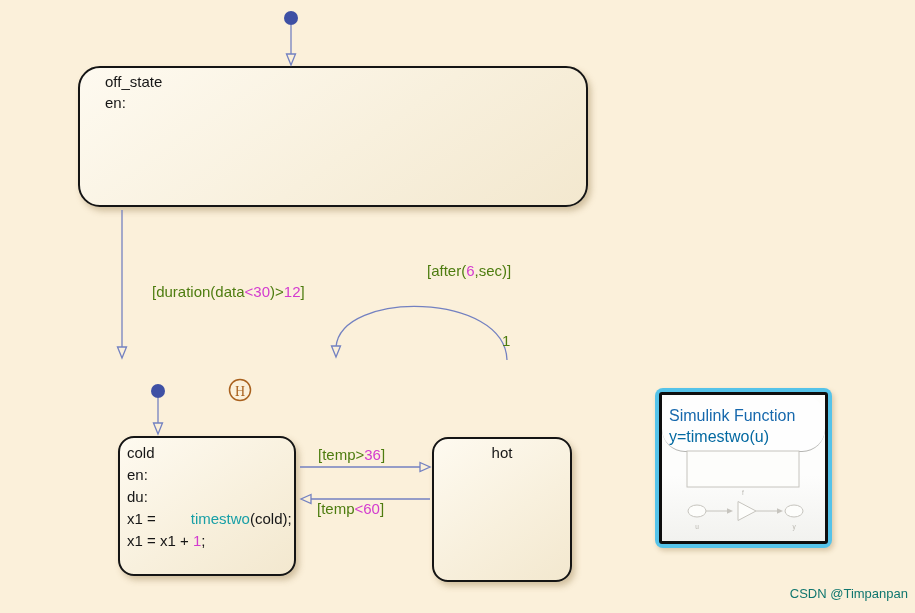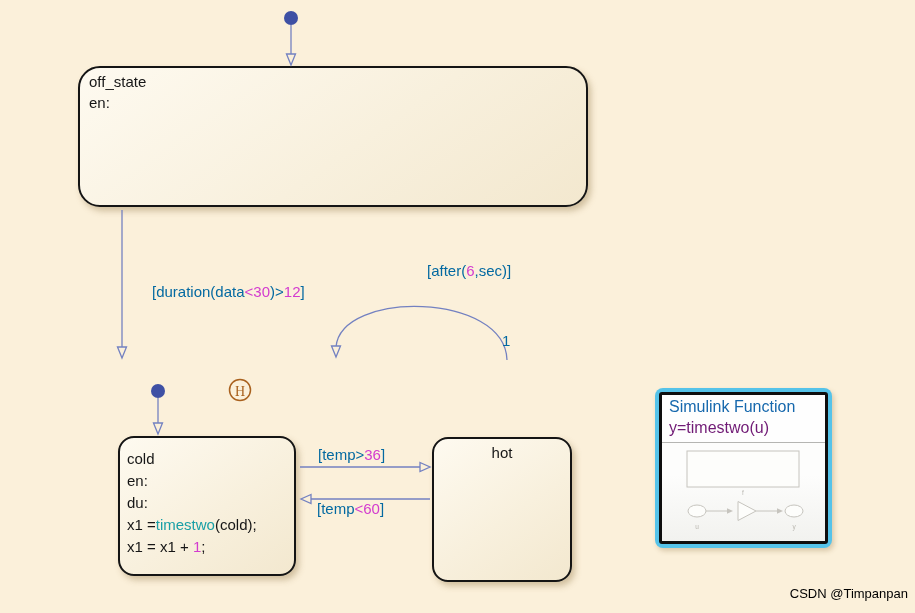--- a/index.html
+++ b/index.html
@@ -11,51 +11,52 @@
     color:#161616;
   }
   .state{
     position:absolute;
     border:2px solid #141414;
     background:linear-gradient(145deg,#fefaf0 0%,#f8f0dd 55%,#f3e8cf 100%);
     box-shadow:3px 4px 6px rgba(140,110,60,.38);
   }
   .state.big{border-radius:22px;}
   .state.small{border-radius:16px;}
-  .state-text{padding:3px 9px;font-size:15px;line-height:21px;white-space:pre;}
-  .cold-text{padding:10px 7px;font-size:15px;line-height:22px;white-space:pre;}
+  .state-text{padding:3px 25px;font-size:15px;line-height:21px;white-space:pre;}
+  .cold-text{padding:4px 7px;font-size:15px;line-height:22px;white-space:pre;}
   .tlabel{
     position:absolute;font-size:15px;line-height:18px;white-space:nowrap;
     color:#1e356f;
   }
-  .navy{color:#0369a1;}
+  .navy{color:#4d7c0f;}
   .magenta{color:#d33bcf;}
-  .teal{color:#189fa6;}
+  .teal{color:#189fa6;margin-left:35px;}
   svg.overlay{position:absolute;left:0;top:0;pointer-events:none;}
   
   .sfblock{
     position:absolute;left:655px;top:388px;width:177px;height:160px;
     background:#55c3e9;border-radius:8px;
     box-shadow:2px 3px 5px rgba(140,110,60,.3);
   }
   .sfinner{
     position:absolute;left:4px;top:4px;right:4px;bottom:4px;
     border:3px solid #0e0e0e;border-radius:3px;
     background:linear-gradient(#fdfdfc 55%,#f2f2ef 100%);
     overflow:hidden;
   }
   .sfheader{
-    padding:1px 7px 4px 7px;background:#fefefe;
+    padding:10px 7px 4px 7px;background:#fefefe;
     border-bottom:1px solid #b5b5b2;
+    border-radius:23px;
   }
   .sftitle{font-size:16px;line-height:21px;color:#1668ad;}
-  .sfsig{font-size:16px;line-height:21px;color:#701a75;}
+  .sfsig{font-size:16px;line-height:21px;color:#0369a1;}
   .watermark{
     position:absolute;left:768px;top:586px;width:140px;text-align:right;
-    font-size:13px;color:#000000;
+    font-size:13px;color:#0f766e;
   }
 </style>
 </head>
 <body>
 
 <div class="canvas">
 
   <div class="state big" style="left:78px;top:66px;width:510px;height:141px;">
     <div class="state-text"><span>off_state</span><br><span>en:</span></div>
   </div>

